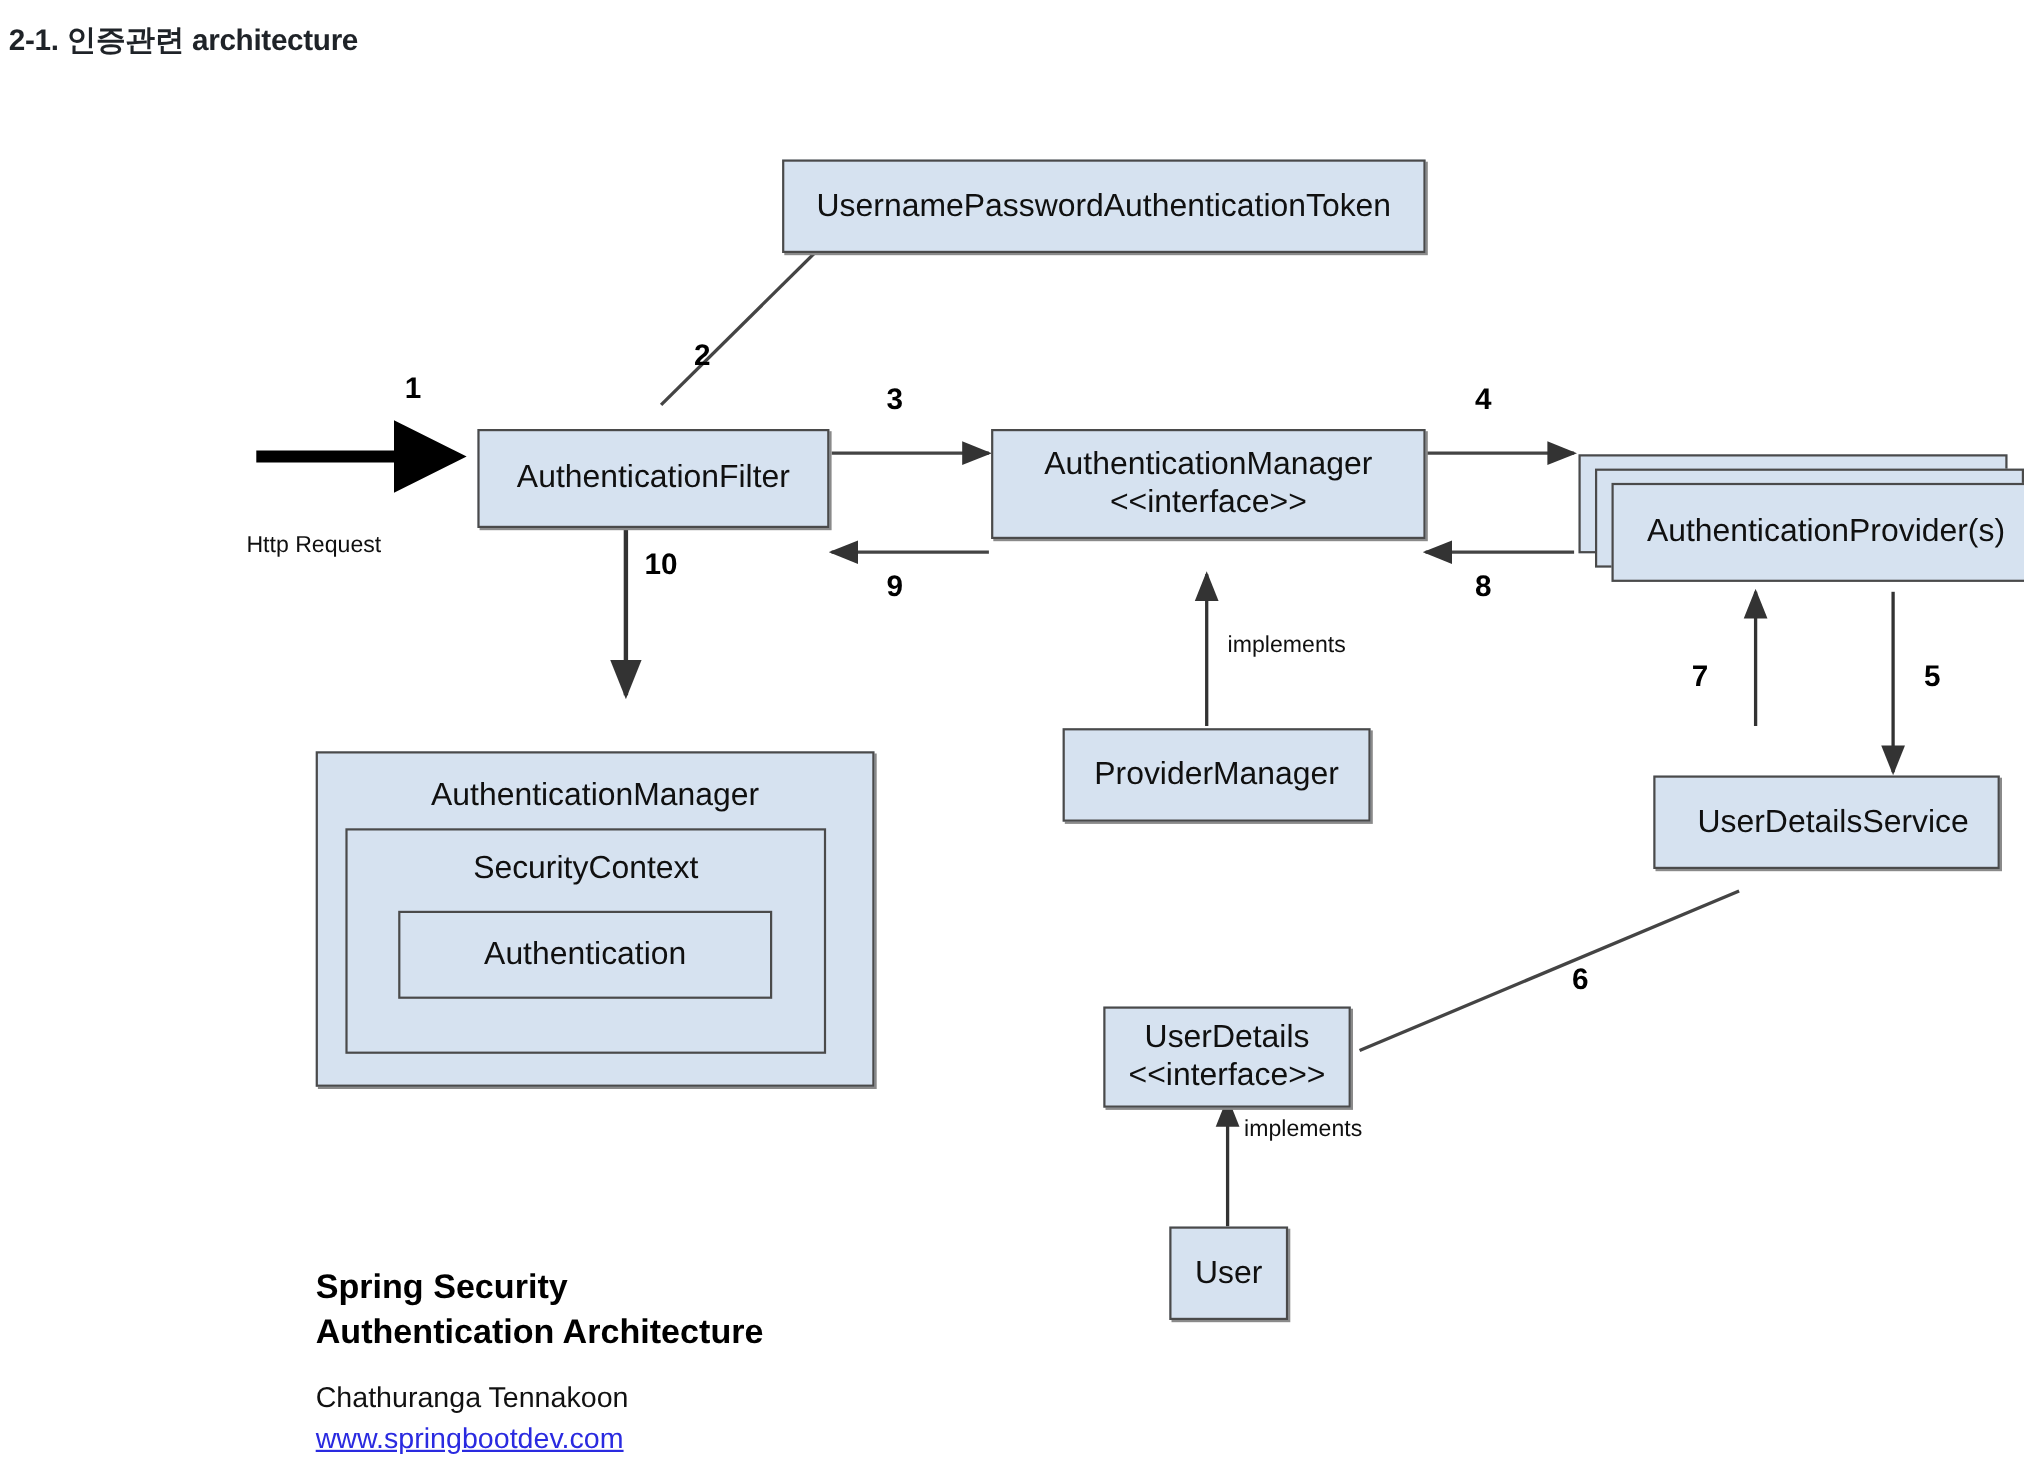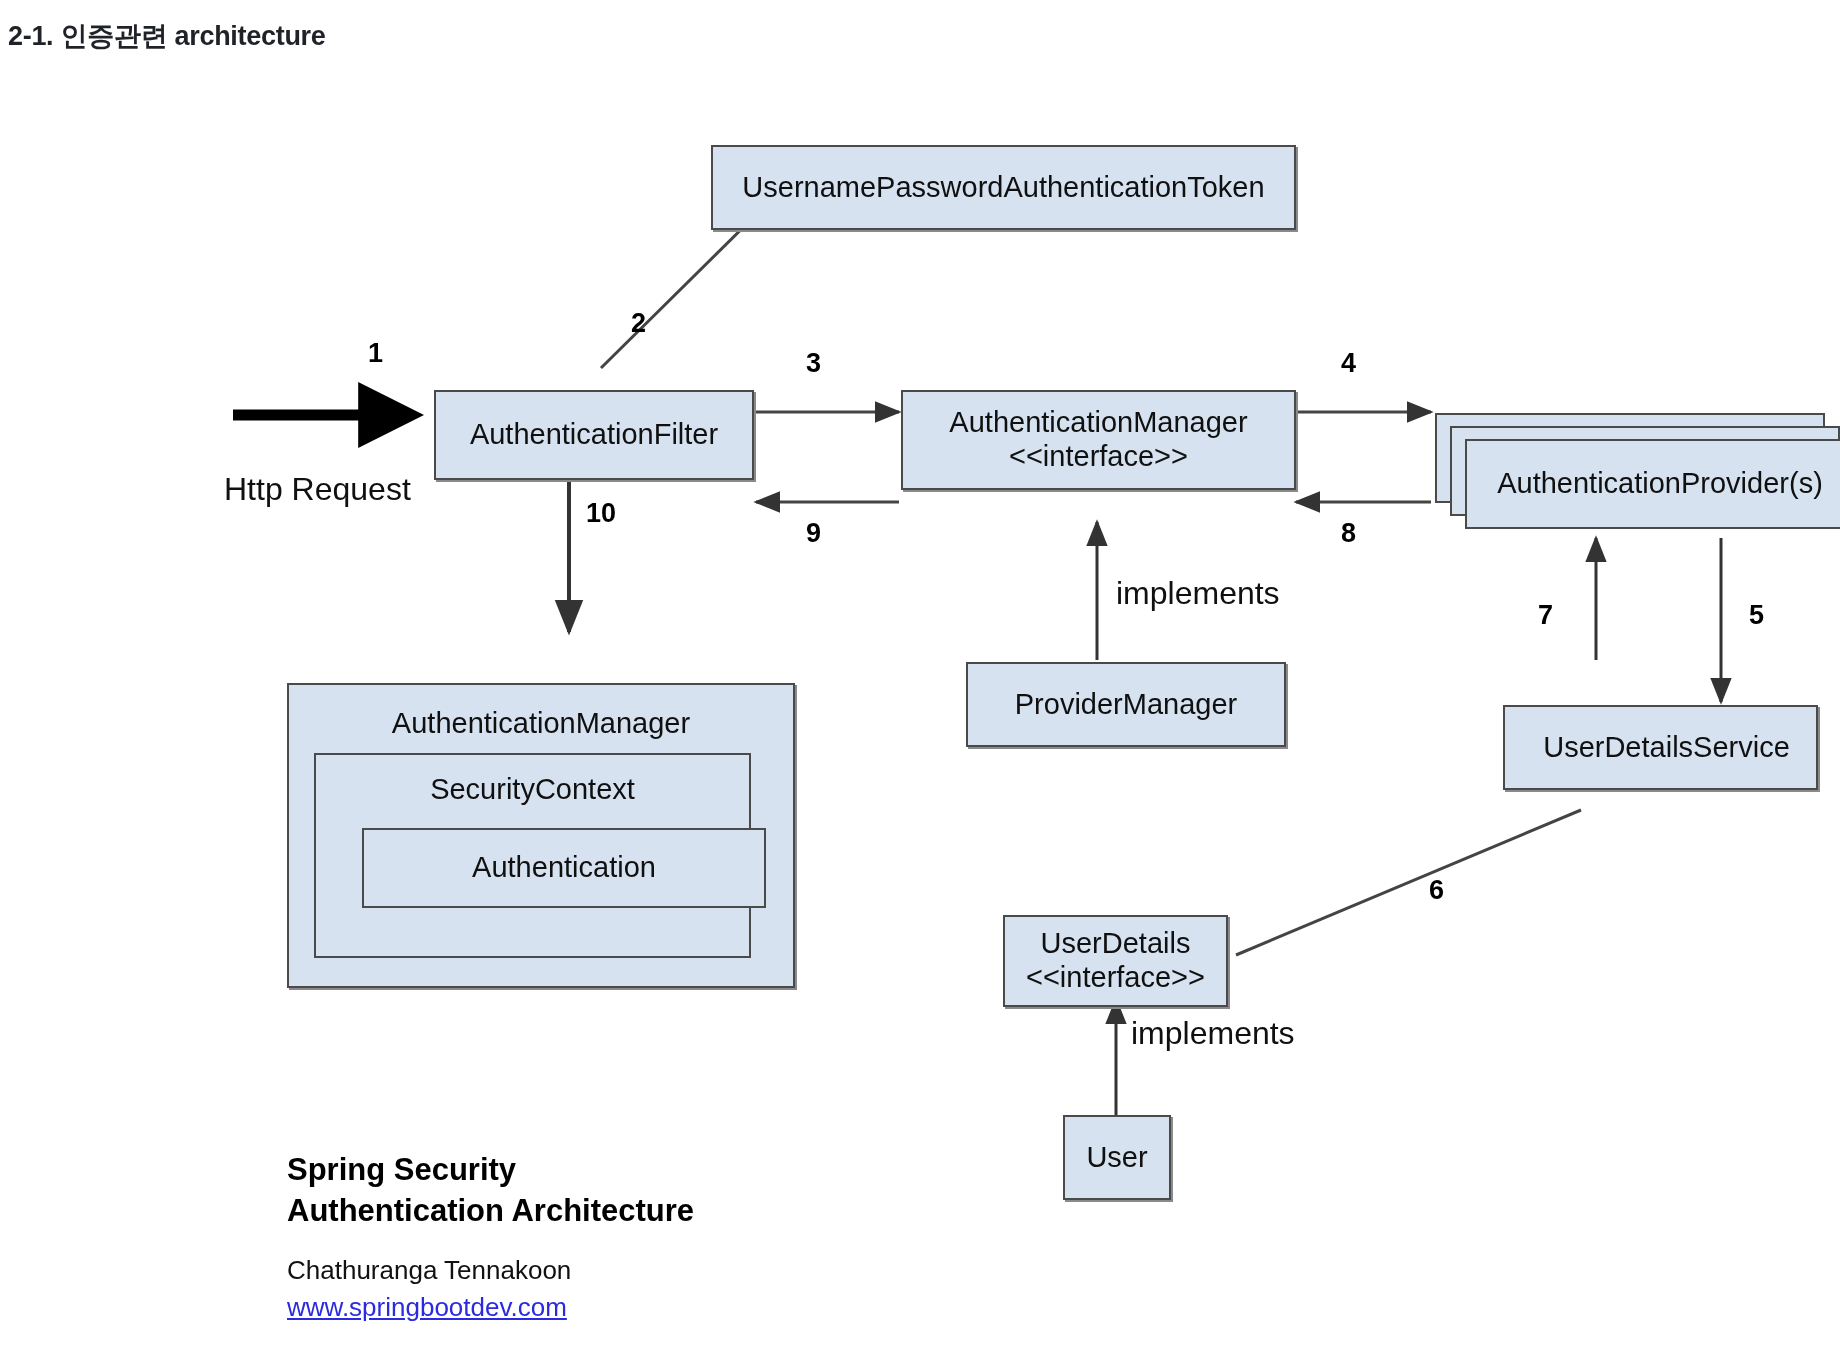--- a/index.html
+++ b/index.html
@@ -61,21 +61,21 @@
 
   
   .num {
     position: absolute;
     font-size: 27px;
     font-weight: bold;
     color: #000;
   }
   .edge-label {
     position: absolute;
-    font-size: 32px;
+    font-size: 21px;
     color: #101010;
   }
 
   
   .caption-title {
     position: absolute;
     font-size: 31px;
     font-weight: bold;
     color: #000;
     line-height: 1.32;
@@ -147,31 +147,31 @@
 
   <div class="box" style="left:423px; top:320px; width:320px; height:90px;">AuthenticationFilter</div>
 
   <div class="box" style="left:890px; top:320px; width:395px; height:100px;">AuthenticationManager
 &lt;&lt;interface&gt;&gt;</div>
 
   <div class="stack-layer" style="left:1424px; top:343px; width:390px; height:90px;"></div>
   <div class="stack-layer" style="left:1439px; top:356px; width:390px; height:90px;"></div>
   <div class="box plain" style="left:1454px; top:369px; width:390px; height:90px;">AuthenticationProvider(s)</div>
 
-  <div class="box" style="left:955px; top:592px; width:320px; height:85px;">ProviderManager</div>
+  <div class="box" style="left:955px; top:592px; width:280px; height:85px;">ProviderManager</div>
 
   <div class="box" style="left:1492px; top:635px; width:315px; height:85px;padding-left:12px;">UserDetailsService</div>
 
   <div class="box" style="left:276px; top:613px; width:508px; height:305px; align-items:flex-start; padding-top:22px;">
     <span>AuthenticationManager</span>
   </div>
   <div class="box plain" style="left:303px; top:683px; width:437px; height:205px; align-items:flex-start; padding-top:18px;">
     <span>SecurityContext</span>
   </div>
-  <div class="box plain" style="left:351px; top:758px; width:404px; height:80px;">Authentication</div>
+  <div class="box plain" style="left:351px; top:758px; width:340px; height:80px;">Authentication</div>
 
   <div class="box" style="left:992px; top:845px; width:225px; height:92px;">UserDetails
 &lt;&lt;interface&gt;&gt;</div>
 
   <div class="box" style="left:1052px; top:1045px; width:108px; height:85px;">User</div>
 
   <div class="edge-label" style="left:213px; top:438px; transform:translate(0,-100%);">Http Request</div>
   <div class="num" style="left:357px; top:268px;">1</div>
 
   <div class="num" style="left:620px; top:238px;">2</div>

